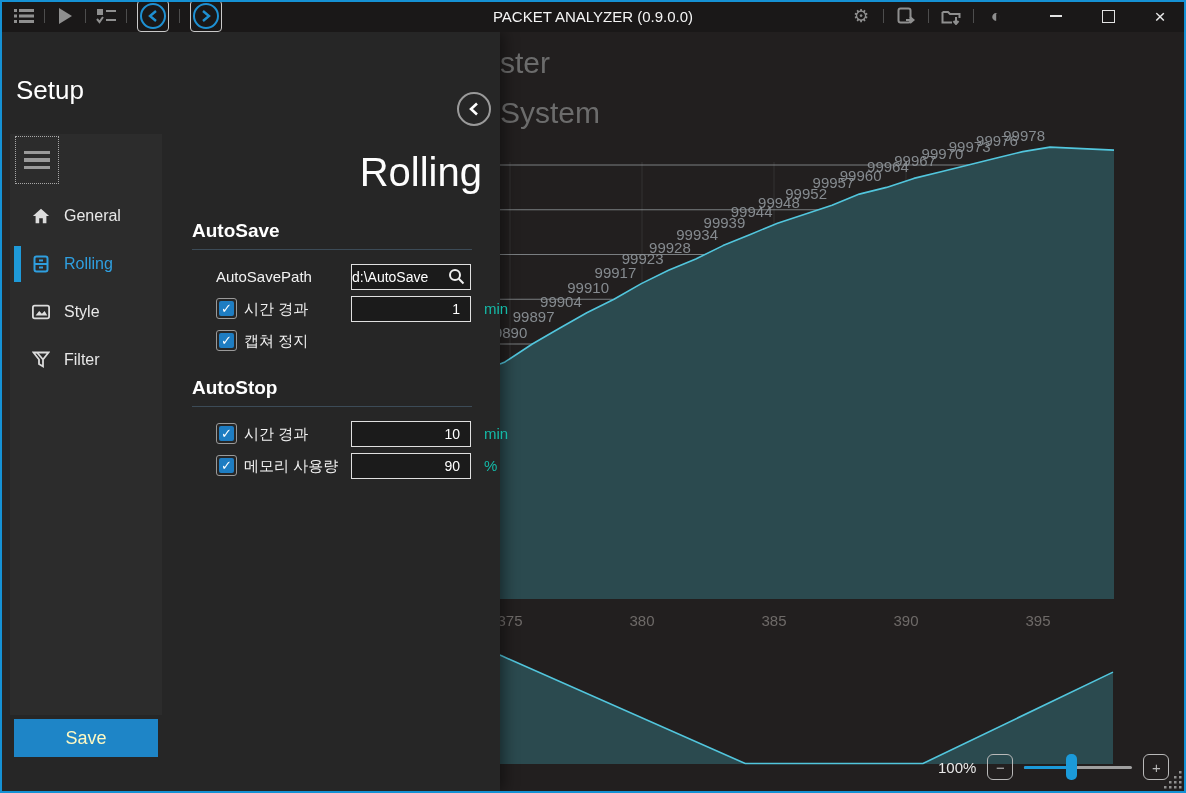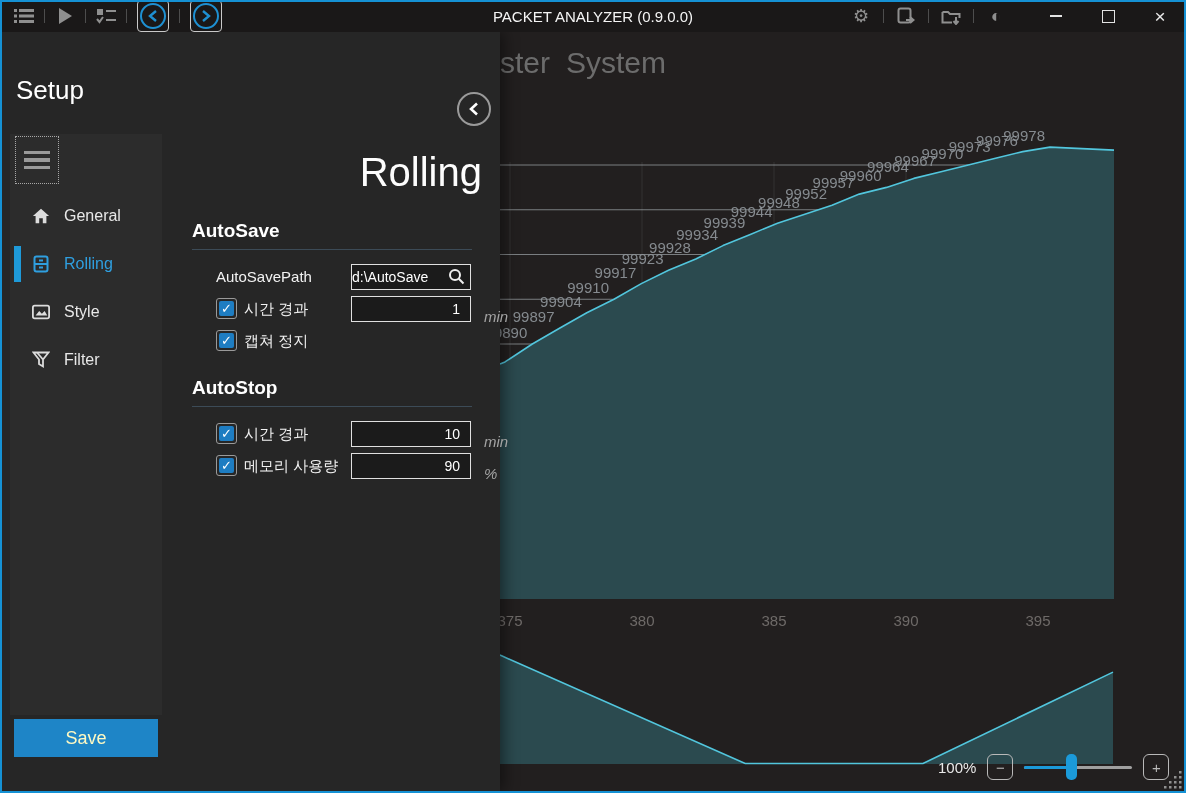--- a/index.html
+++ b/index.html
@@ -20,21 +20,21 @@
   .focus-box{border:1px solid #c9c9c9;border-radius:4px;padding:2px;display:flex;}
   .win-btns{display:flex;align-items:center;gap:32px;margin-left:28px;}
   .min-glyph{width:12px;height:2px;background:#e3e3e3;}
   .max-glyph{width:11px;height:11px;border:1.5px solid #e3e3e3;}
   .close-glyph{font-size:19px;color:#e8e8e8;line-height:1;}
   .gear-glyph{font-size:18px;color:#8f8f8f;}
   .theme-glyph{font-size:18px;color:#8f8f8f;}
 
   
   .bg-header{position:absolute;left:500px;top:46px;z-index:1;display:flex;gap:16px;
-             font-size:30px;color:#6c6c6c;font-weight:400;}
+             font-size:30px;color:#6c6c6c;font-weight:400;flex-direction:column;}
   #chart-svg{position:absolute;left:0;top:0;z-index:1;pointer-events:none;}
 
   
   .panel{position:absolute;left:2px;top:32px;width:498px;height:759px;background:#262626;z-index:5;
          box-shadow:4px 0 14px rgba(0,0,0,.45);}
   .panel-title{position:absolute;left:14px;top:43px;font-size:26px;color:#ffffff;}
   .back-btn{position:absolute;left:455px;top:60px;width:34px;height:34px;border:2px solid #9a9a9a;border-radius:50%;
             display:flex;align-items:center;justify-content:center;box-sizing:border-box;background:transparent;}
   .hamburger{position:absolute;left:13px;top:104px;width:44px;height:48px;border:1px dotted #a8a8a8;
              display:flex;flex-direction:column;justify-content:center;align-items:center;gap:4px;box-sizing:border-box;}
@@ -57,21 +57,21 @@
   .row-label{position:absolute;left:0;top:4px;font-size:15px;color:#f2f2f2;white-space:nowrap;}
   .row-label.after-cb{left:28px;}
   .cbox{position:absolute;left:0;top:2px;width:21px;height:21px;border:1px solid #9a9a9a;border-radius:3px;
         box-sizing:border-box;background:#262626;display:flex;align-items:center;justify-content:center;}
   .cbox .fill{width:15px;height:15px;background:#1e7dc2;border-radius:2px;display:flex;align-items:center;justify-content:center;
               color:#fff;font-size:13px;line-height:1;}
   .txt-input{position:absolute;left:135px;top:0;width:120px;height:26px;box-sizing:border-box;background:#1b1b1b;
              border:1px solid #e0e0e0;color:#fff;font-size:14px;font-family:"Liberation Sans",sans-serif;padding:0 0;}
   .txt-input.num{text-align:right;padding-right:10px;}
   .search-icon{position:absolute;left:232px;top:4px;width:17px;height:17px;color:#eee;}
-  .unit{position:absolute;left:268px;top:12px;font-size:15px;color:#a3a3a3;font-style:italic;}
+  .unit{position:absolute;left:268px;top:4px;font-size:15px;color:#14b8a6;}
 
   
   .zoomctl{position:absolute;left:938px;top:751px;height:32px;display:flex;align-items:center;gap:11px;z-index:6;}
   .zoom-label{font-size:15px;color:#e9e9e9;}
   .pm-btn{width:26px;height:26px;border:1.5px solid #b9b9b9;border-radius:6px;background:transparent;color:#b9b9b9;
           font-size:15px;display:flex;align-items:center;justify-content:center;box-sizing:border-box;font-family:"Liberation Sans",sans-serif;}
   .slider{position:relative;width:108px;height:26px;}
   .slider .track{position:absolute;left:0;right:0;top:12px;height:3px;background:#a0a0a0;border-radius:2px;}
   .slider .fillpart{position:absolute;left:0;width:48px;top:12px;height:3px;background:#1b9ad9;border-radius:2px;}
   .slider .thumb{position:absolute;left:42px;top:0;width:11px;height:26px;background:#1b9ad9;border-radius:5px;}

